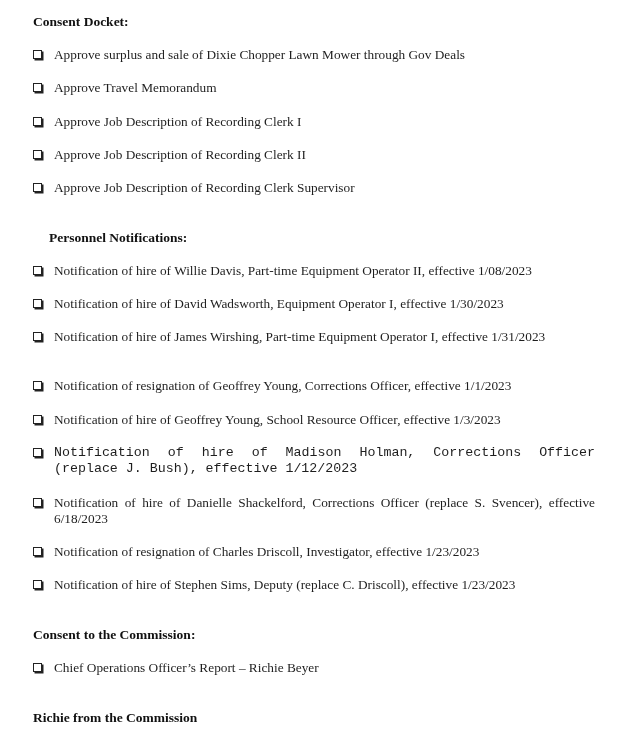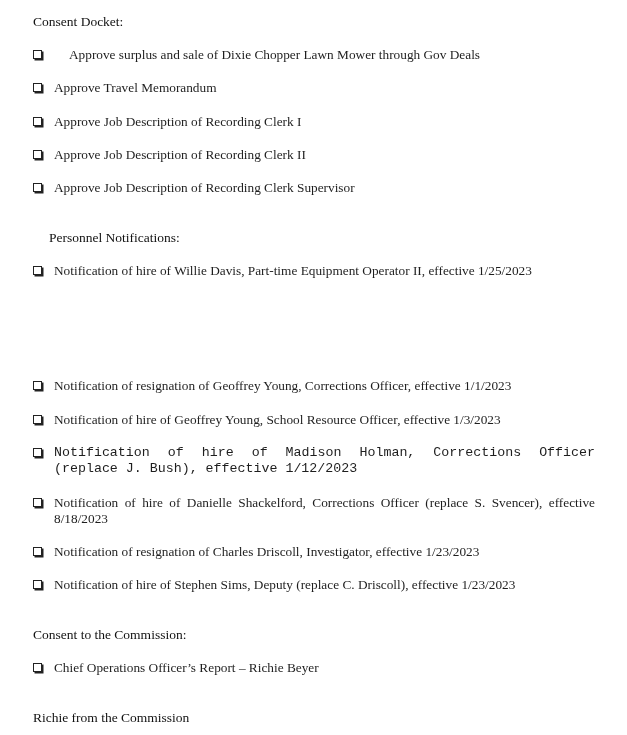--- a/index.html
+++ b/index.html
@@ -19,21 +19,21 @@
     position: absolute;
     left: 0;
     top: 0;
     width: 627px;
     height: 735px;
   }
   .heading {
     position: absolute;
     left: 33px;
     font-family: "Liberation Serif", serif;
-    font-weight: normal;
+    font-weight: bold;
     font-size: 13.5px;
     color: #111;
     white-space: nowrap;
   }
   .item {
     position: absolute;
     left: 33px;
     width: 562px;
     font-size: 13.3px;
     line-height: 16px;
@@ -57,21 +57,21 @@
     text-align-last: left;
   }
 </style>
 </head>
 <body>
 
 <div class="page">
 
   <div class="heading" style="top:14px;">Consent Docket:</div>
 
-  <div class="item" style="top:47px;padding-left:15px;">
+  <div class="item" style="top:47px;">
     <span class="box"></span>
     <span class="text">Approve surplus and sale of Dixie Chopper Lawn Mower through Gov Deals</span>
   </div>
   <div class="item" style="top:114px;">
     <span class="box"></span>
     <span class="text">Approve Job Description of Recording Clerk I</span>
   </div>
   <div class="item" style="top:80px;">
     <span class="box"></span>
     <span class="text">Approve Travel Memorandum</span>
@@ -82,37 +82,45 @@
   </div>
   <div class="item" style="top:147px;">
     <span class="box"></span>
     <span class="text">Approve Job Description of Recording Clerk II</span>
   </div>
 
   <div class="heading" style="top:230px;margin-left:16px;">Personnel Notifications:</div>
 
   <div class="item" style="top:263px;">
     <span class="box"></span>
-    <span class="text">Notification of hire of Willie Davis, Part-time Equipment Operator II, effective 1/25/2023</span>
+    <span class="text">Notification of hire of Willie Davis, Part-time Equipment Operator II, effective 1/08/2023</span>
+  </div>
+  <div class="item" style="top:296px;">
+    <span class="box"></span>
+    <span class="text">Notification of hire of David Wadsworth, Equipment Operator I, effective 1/30/2023</span>
+  </div>
+  <div class="item" style="top:329px;">
+    <span class="box"></span>
+    <span class="text">Notification of hire of James Wirshing, Part-time Equipment Operator I, effective 1/31/2023</span>
   </div>
   <div class="item" style="top:378px;">
     <span class="box"></span>
     <span class="text">Notification of resignation of Geoffrey Young, Corrections Officer, effective 1/1/2023</span>
   </div>
   <div class="item" style="top:412px;">
     <span class="box"></span>
     <span class="text">Notification of hire of Geoffrey Young, School Resource Officer, effective 1/3/2023</span>
   </div>
   <div class="item" style="top:445px;font-family:Liberation Mono, monospace;">
     <span class="box"></span>
     <span class="text">Notification of hire of Madison Holman, Corrections Officer (replace J. Bush), effective 1/12/2023</span>
   </div>
   <div class="item" style="top:495px;">
     <span class="box"></span>
-    <span class="text">Notification of hire of Danielle Shackelford, Corrections Officer (replace S. Svencer), effective 8/18/2023</span>
+    <span class="text">Notification of hire of Danielle Shackelford, Corrections Officer (replace S. Svencer), effective 6/18/2023</span>
   </div>
   <div class="item" style="top:544px;">
     <span class="box"></span>
     <span class="text">Notification of resignation of Charles Driscoll, Investigator, effective 1/23/2023</span>
   </div>
   <div class="item" style="top:577px;">
     <span class="box"></span>
     <span class="text">Notification of hire of Stephen Sims, Deputy (replace C. Driscoll), effective 1/23/2023</span>
   </div>
 

